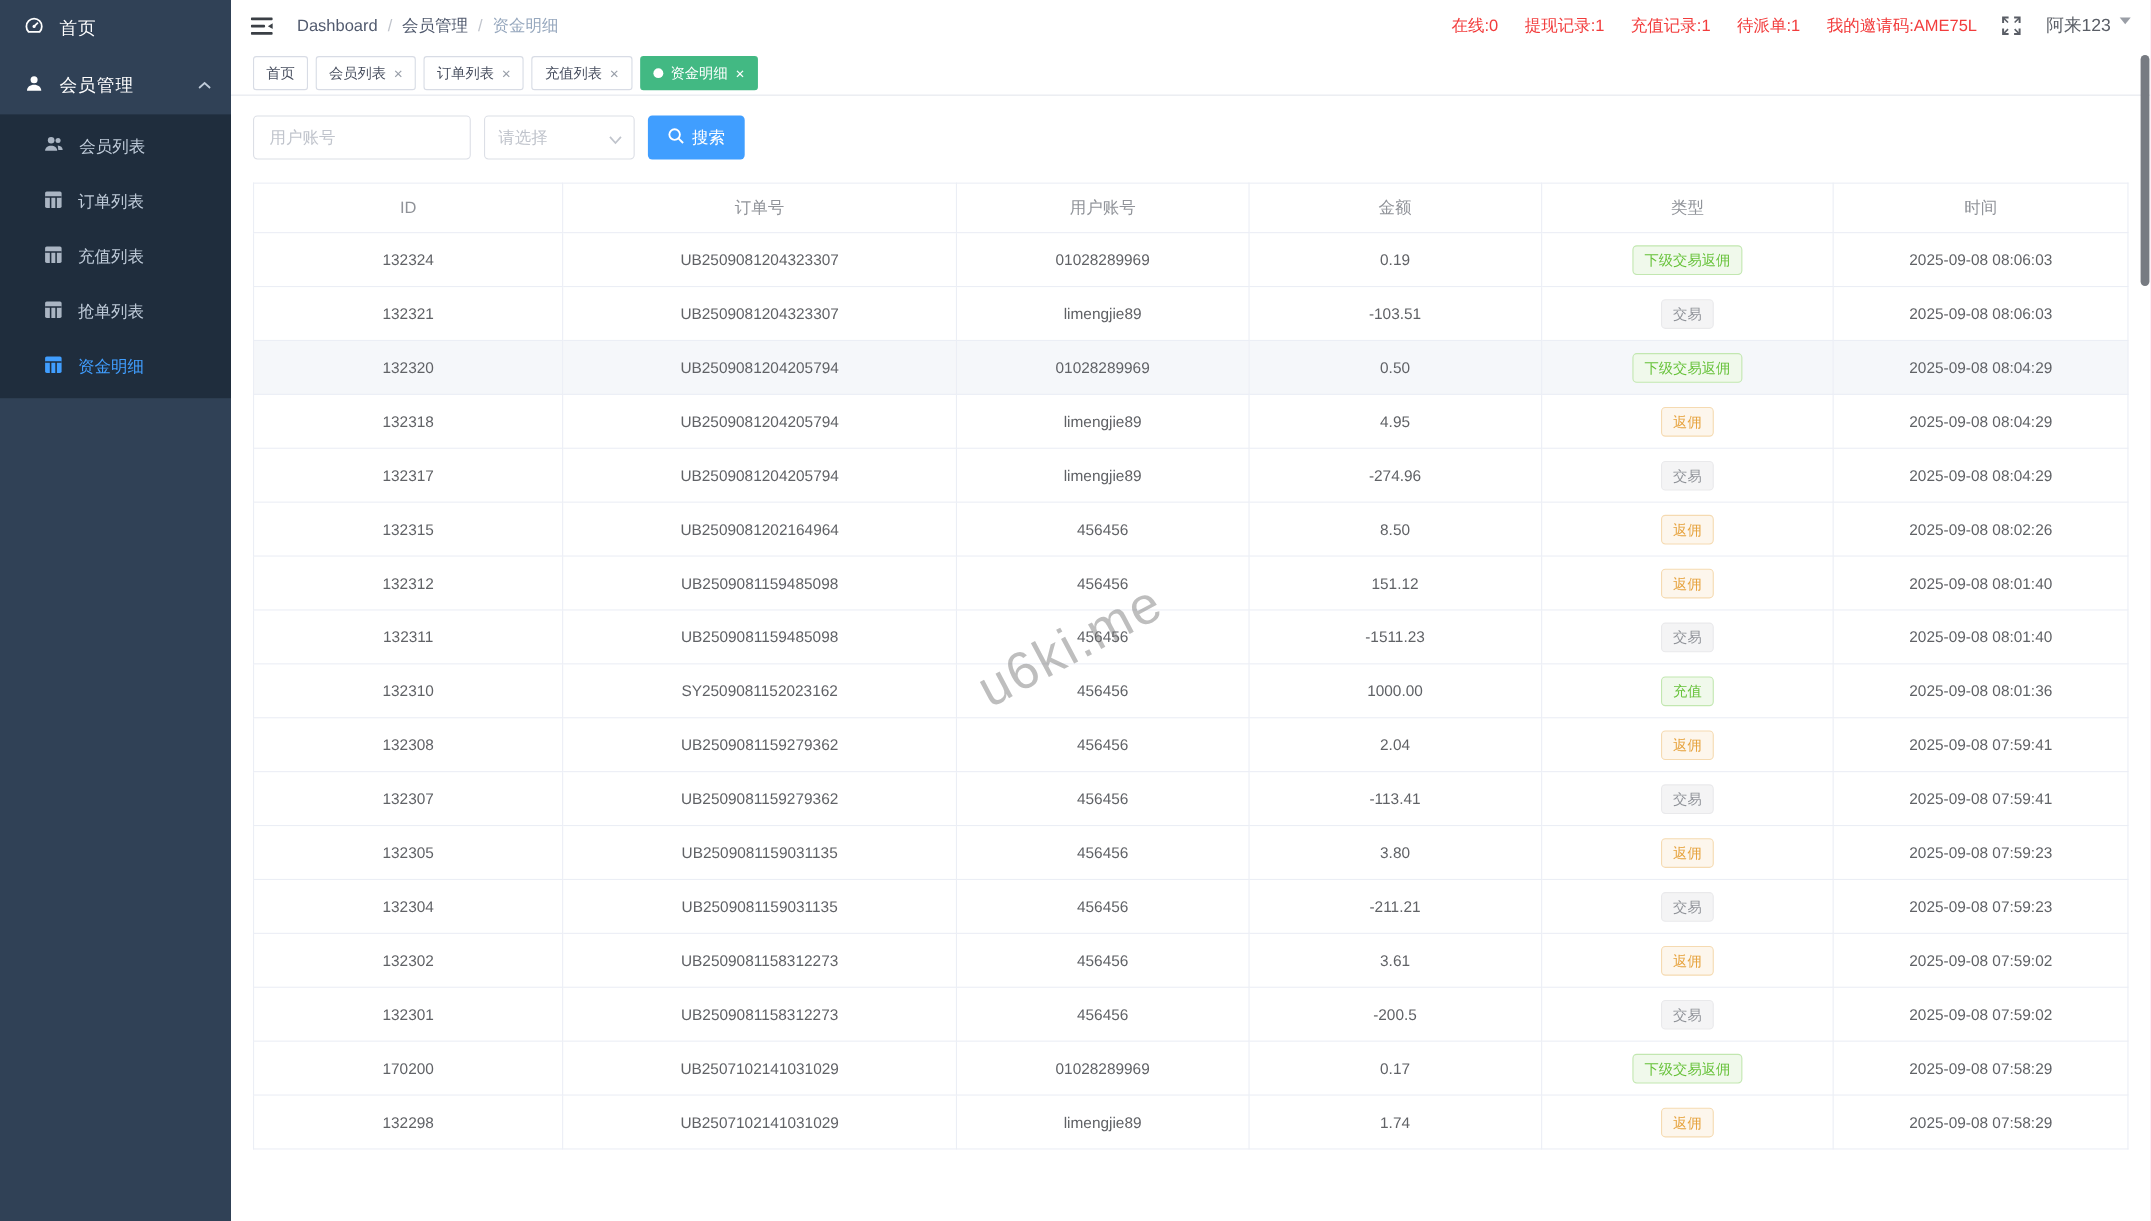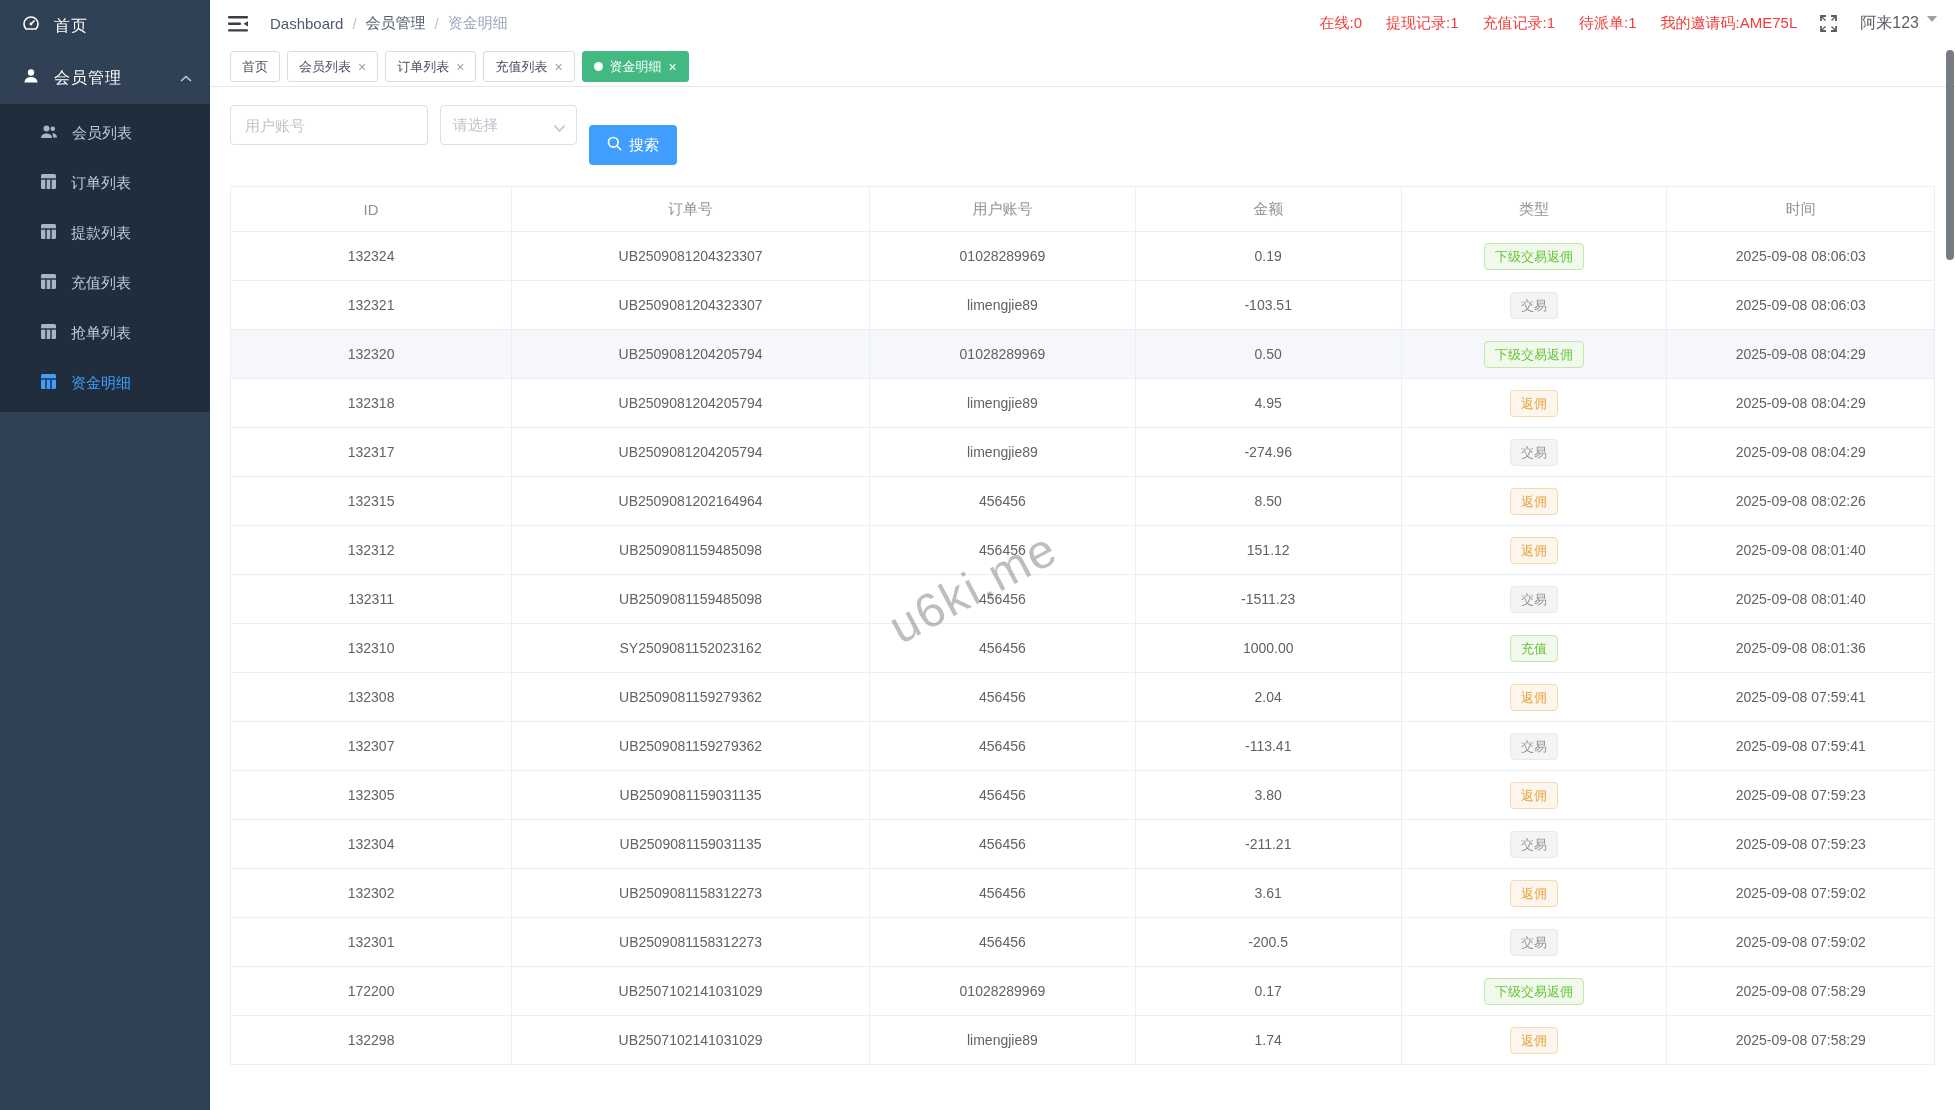--- a/index.html
+++ b/index.html
@@ -39,21 +39,21 @@
   .tag-tab.active .dot { display:inline-block; }
   .tag-tab.active .close { color:#fff; }
 
   
   .content { position:relative; padding:18px 20px 0 20px; }
   .search-row { display:flex; gap:12px; margin-bottom:21px; }
   .txt-input { width:198px; height:40px; border:1px solid #dcdfe6; border-radius:4px; padding:0 14px; font-size:15px; color:#606266; outline:none; }
   .txt-input::placeholder { color:#c0c4cc; }
   .sel { position:relative; width:137px; height:40px; border:1px solid #dcdfe6; border-radius:4px; display:flex; align-items:center; padding:0 12px; color:#c0c4cc; font-size:15px; cursor:pointer; background:#fff; }
   .sel .chevd { position:absolute; right:10px; top:13px; }
-  .btn-primary { height:40px; padding:0 18px; background:var(--accent); color:#fff; border:none; border-radius:4px; font-size:15px; display:flex; align-items:center; gap:7px; cursor:pointer;margin-top:20px; }
+  .btn-primary { height:40px; padding:0 18px; background:var(--accent); color:#fff; border:none; border-radius:4px; font-size:15px; display:flex; align-items:center; gap:7px; cursor:pointer; }
 
   
   table { width:100%; border-collapse:collapse; table-layout:fixed; }
   th, td { border:1px solid #ebeef5; text-align:center; font-weight:normal; }
   th { height:45px; color:#909399; font-size:15px; background:#fff; }
   td { height:49px; color:#606266; font-size:14px; }
   tr.hl td { background:#f5f7fa; }
   .badge { display:inline-block; padding:6px 10px; border-radius:4px; font-size:13px; line-height:1; border:1px solid transparent; white-space:nowrap; }
   .badge.success { color:var(--success-text); background:var(--success-bg); border-color:var(--success-border); }
   .badge.warning { color:var(--warning-text); background:var(--warning-bg); border-color:var(--warning-border); }
@@ -104,29 +104,20 @@
           <span>会员列表</span>
         </div>
         <div class="sub-item">
           <span><svg width="17" height="17" viewBox="0 0 17 17">
               <rect x="1" y="1" width="15" height="15" rx="1.5" fill="#aab5c3"></rect>
               <line x1="1" y1="6" x2="16" y2="6" stroke="#1f2d3d" stroke-width="1.4"></line>
               <line x1="6" y1="6" x2="6" y2="16" stroke="#1f2d3d" stroke-width="1.4"></line>
               <line x1="11" y1="6" x2="11" y2="16" stroke="#1f2d3d" stroke-width="1.4"></line>
             </svg></span>
           <span>订单列表</span>
-        </div>
-        <div class="sub-item">
-          <span><svg width="17" height="17" viewBox="0 0 17 17">
-              <rect x="1" y="1" width="15" height="15" rx="1.5" fill="#aab5c3"></rect>
-              <line x1="1" y1="6" x2="16" y2="6" stroke="#1f2d3d" stroke-width="1.4"></line>
-              <line x1="6" y1="6" x2="6" y2="16" stroke="#1f2d3d" stroke-width="1.4"></line>
-              <line x1="11" y1="6" x2="11" y2="16" stroke="#1f2d3d" stroke-width="1.4"></line>
-            </svg></span>
-          <span>提款列表</span>
         </div>
         <div class="sub-item">
           <span><svg width="17" height="17" viewBox="0 0 17 17">
               <rect x="1" y="1" width="15" height="15" rx="1.5" fill="#aab5c3"></rect>
               <line x1="1" y1="6" x2="16" y2="6" stroke="#1f2d3d" stroke-width="1.4"></line>
               <line x1="6" y1="6" x2="6" y2="16" stroke="#1f2d3d" stroke-width="1.4"></line>
               <line x1="11" y1="6" x2="11" y2="16" stroke="#1f2d3d" stroke-width="1.4"></line>
             </svg></span>
           <span>充值列表</span>
         </div>
@@ -372,21 +363,21 @@
             </tr>
             <tr class="">
               <td>132301</td>
               <td>UB2509081158312273</td>
               <td>456456</td>
               <td>-200.5</td>
               <td><span class="badge info">交易</span></td>
               <td>2025-09-08 07:59:02</td>
             </tr>
             <tr class="">
-              <td>172200</td>
+              <td>170200</td>
               <td>UB2507102141031029</td>
               <td>01028289969</td>
               <td>0.17</td>
               <td><span class="badge success">下级交易返佣</span></td>
               <td>2025-09-08 07:58:29</td>
             </tr>
             <tr class="">
               <td>132298</td>
               <td>UB2507102141031029</td>
               <td>limengjie89</td>

